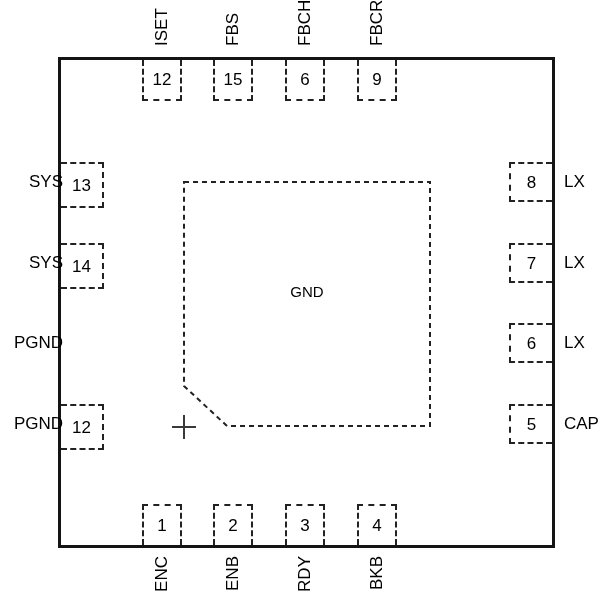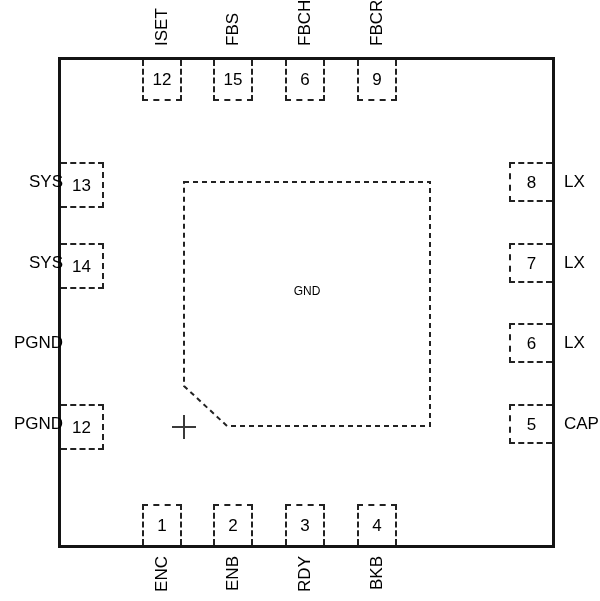--- a/index.html
+++ b/index.html
@@ -57,21 +57,21 @@
     line-height: 20px;
     white-space: nowrap;
   }
   .hlabel-left  { left: 0;     width: 53px; text-align: right; margin-left: 10px; }
   .hlabel-right { left: 564px; width: 60px; text-align: left; }
   .pad-text {
     position: absolute;
     left: 184px; top: 280px;
     width: 246px;
     text-align: center;
-    font-size: 12px;
+    font-size: 15px;
     line-height: 23px;
     color: #000000;
   }
 </style>
 </head>
 <body>
 
 <div class="stage">
 
   <div class="package"></div>

